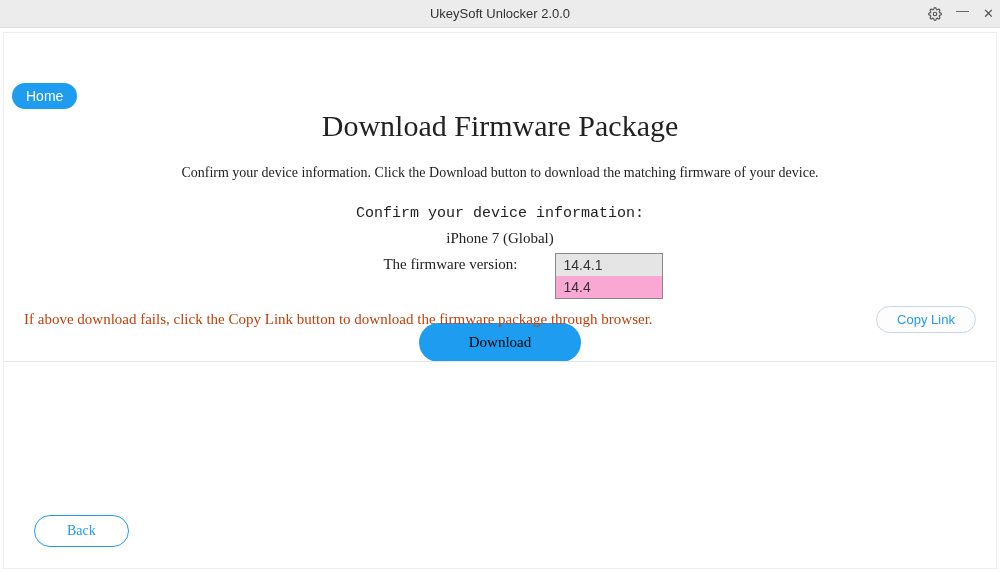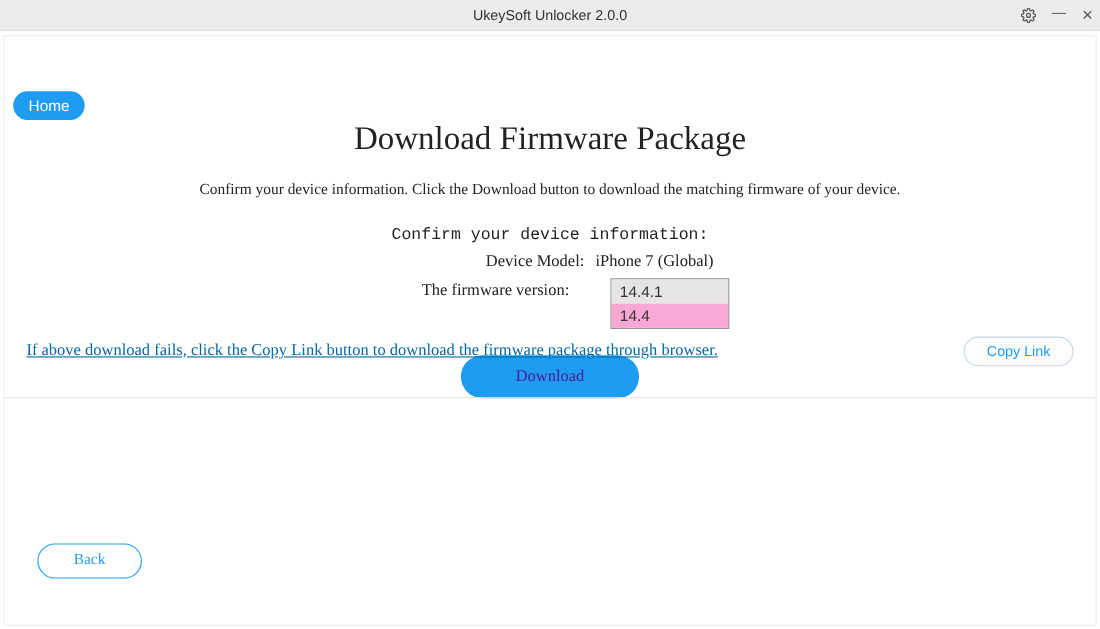--- a/index.html
+++ b/index.html
@@ -97,21 +97,21 @@
       cursor: pointer;
       background: #f9a8d4;
       color: #333;
     }
     .version-option.selected {
       background: #e5e5e5;
     }
     .download-btn {
       margin-top: 18px;
       background: #1e9cf0;
-      color: #4c1d95;
+      color: #000000;
       border: none;
       padding: 11px 50px;
       border-radius: 22px;
       font-size: 15px;
       font-family: "Times New Roman", Georgia, serif;
       cursor: pointer;
     }
     .fallback-section {
       position: absolute;
       bottom: 0;
@@ -122,38 +122,37 @@
     }
     .fallback-row {
       display: flex;
       justify-content: space-between;
       align-items: center;
       margin-bottom: 14px;
     }
     .fallback-text {
       font-family: "Times New Roman", Georgia, serif;
       font-size: 15px;
-      color: #0369a1;
-      text-decoration: underline;
+      color: #c2410c;
     }
     .pill-btn {
       border: 1px solid #c9d6e2;
       background: #fdfdfd;
       color: #1e9cf0;
       padding: 5px 20px;
       border-radius: 14px;
       font-size: 13px;
       font-family: Arial, sans-serif;
       cursor: pointer;
       min-width: 100px;
     }
     .footer {
       height: 74px;
       display: flex;
-      align-items: flex-start;
+      align-items: center;
       padding-left: 30px;
     }
     .back-btn {
       border: 1px solid #1e9cf0;
       background: #fff;
       color: #1e9cf0;
       padding: 7px 32px;
       border-radius: 18px;
       font-size: 14px;
       font-family: "Times New Roman", Georgia, serif;
@@ -189,21 +188,20 @@
 <div class="inner-border">
   <div class="home-pill">Home</div>
 
   <div class="main-flex">
     <div class="content">
       <h1 class="page-title">Download Firmware Package</h1>
       <div class="subtitle">Confirm your device information. Click the Download button to download the matching firmware of your device.</div>
       <div class="confirm-label">Confirm your device information:</div>
 
       <div class="device-row">
-        <span class="label">Device Model:</span>
         <span>iPhone 7 (Global)</span>
       </div>
 
       <div class="device-row" style="align-items:flex-start;gap:27px;">
         <span class="label" style="padding-top:3px;">The firmware version:</span>
         <div class="version-wrapper">
           <div class="version-listbox">
             <div class="version-option selected">14.4.1</div>
             <div class="version-option">14.4</div>
           </div>

